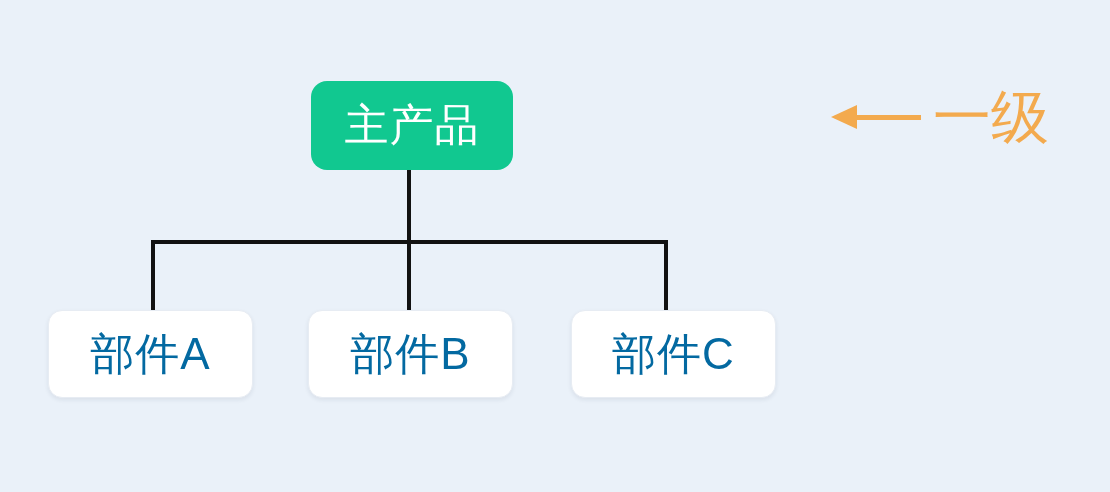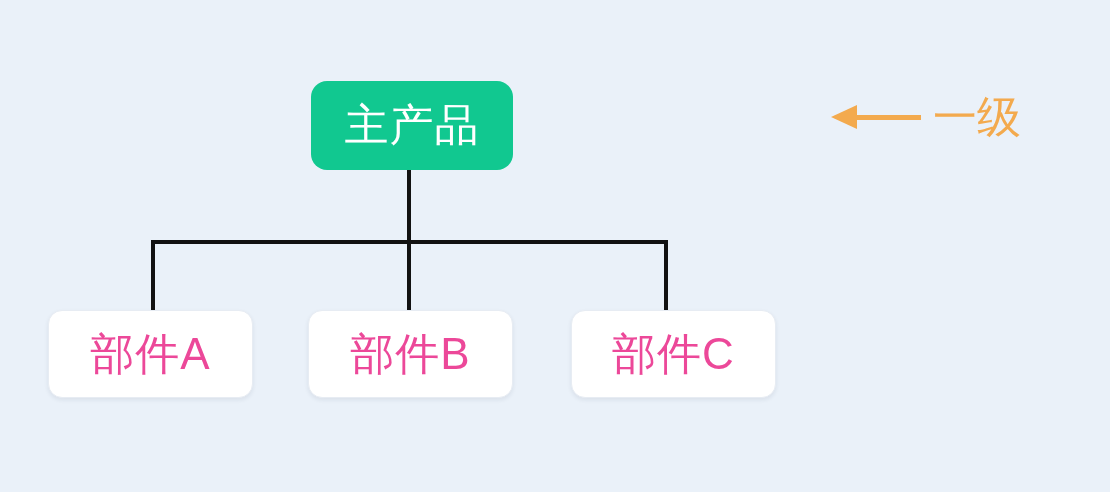--- a/index.html
+++ b/index.html
@@ -23,21 +23,21 @@
   .root-node {
     left: 311px; top: 81px; width: 202px; height: 89px;
     background: #11C890;
     border-radius: 16px;
     color: #FFFFFF;
   }
   .child-node {
     top: 310px; width: 205px; height: 88px;
     background: #FFFFFF;
     border-radius: 14px;
-    color: #ec4899;
+    color: #0369a1;
     border: 1px solid #E7ECF3;
     box-shadow: 0 2px 4px rgba(30,41,59,0.08);
   }
   .child-a { left: 48px; }
   .child-b { left: 308px; }
   .child-c { left: 571px; }
 
   
   .line { position: absolute; background: #121212; }
   .v-root { left: 407px; top: 170px; width: 4px; height: 74px; }
@@ -56,21 +56,21 @@
   .ann-1 { left: 831px; top: 89px; }
   .ann-2 { left: 831px; top: 325px; }
   .arrow { display: flex; align-items: center; }
   .tri {
     width: 0; height: 0;
     border-top: 12px solid transparent;
     border-bottom: 12px solid transparent;
     border-right: 26px solid #F3AA4E;
   }
   .shaft { width: 64px; height: 5px; background: #F3AA4E; }
-  .lbl { margin-left: 12px; font-size: 44px; line-height: 1; white-space: nowrap; }
+  .lbl { margin-left: 12px; font-size: 58px; line-height: 1; white-space: nowrap; }
 </style>
 </head>
 <body>
 
 <div class="canvas">
 
   <div class="line v-root"></div>
   <div class="line h-main"></div>
   <div class="line v-a"></div>
   <div class="line v-b"></div>

